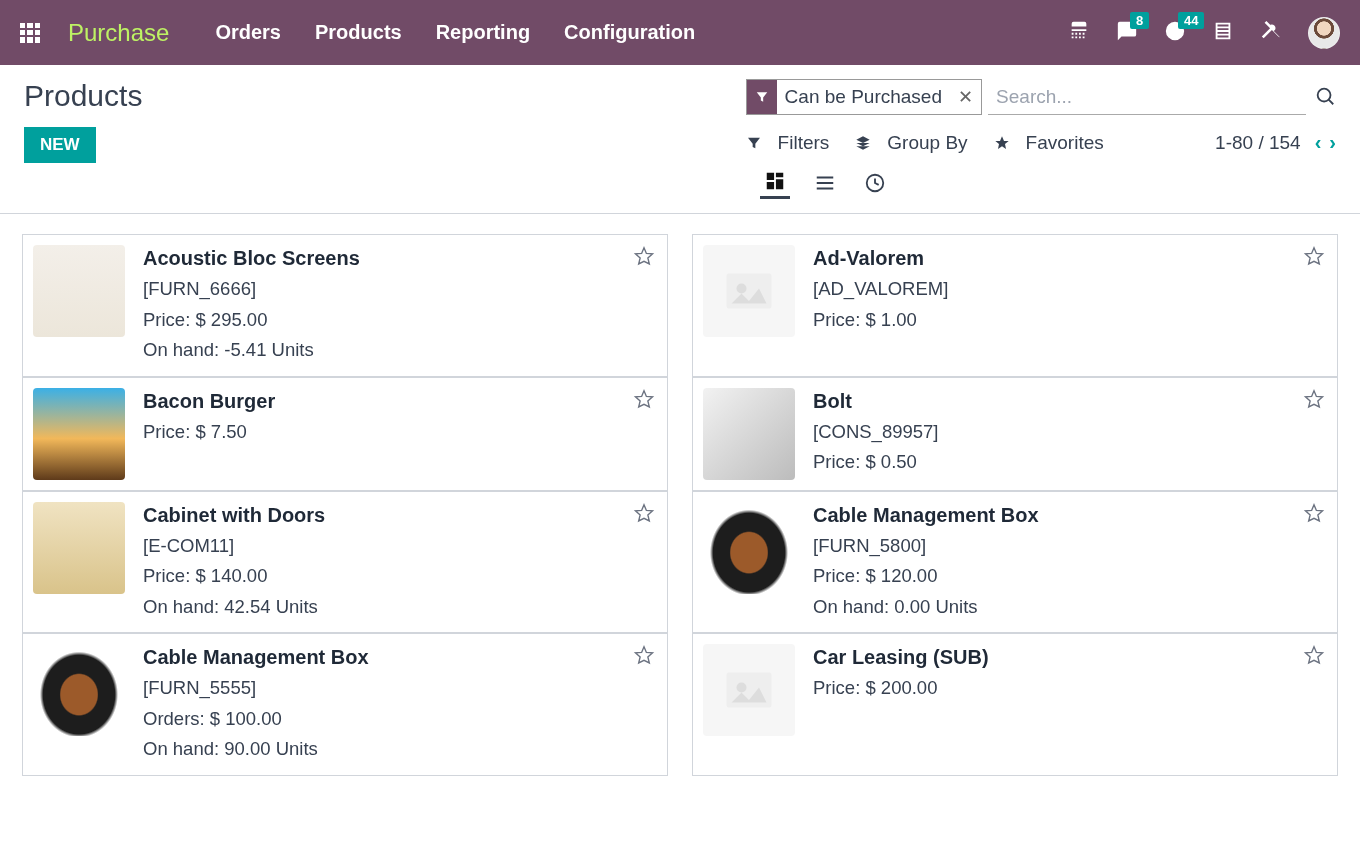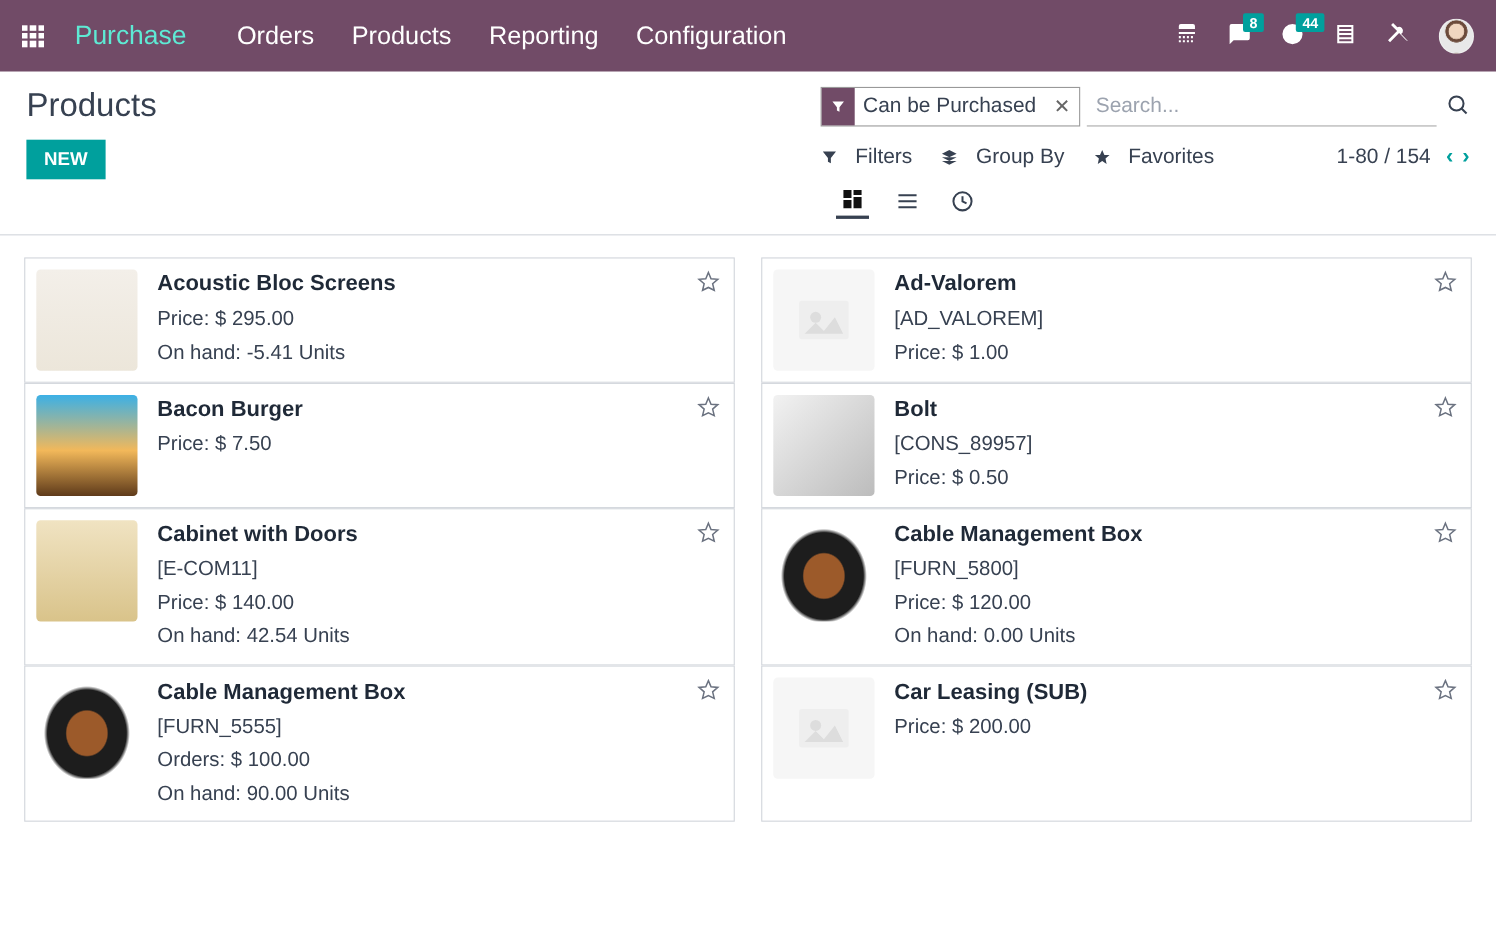--- a/index.html
+++ b/index.html
@@ -16,23 +16,23 @@
   height: 65px;
   background: #714b67;
   color: #fff;
   display: flex;
   align-items: center;
   padding: 0 20px;
 }
 .topnav-left { display: flex; align-items: center; gap: 28px; }
 .apps-icon { width: 20px; height: 20px; display: grid; grid-template-columns: repeat(3,1fr); grid-template-rows: repeat(3,1fr); gap: 2px; cursor: pointer; }
 .apps-icon span { background: #fff; }
-.app-title { font-size: 24px; font-weight: 400; color: #5eead4; cursor: pointer; }
+.app-title { font-size: 24px; font-weight: 400; color: #bef264; cursor: pointer; }
 .nav-links { display: flex; gap: 34px; margin-left: 18px; }
-.nav-links a { color: #fff; font-size: 23px; text-decoration: none; cursor: pointer; }
+.nav-links a { color: #fff; font-size: 20px; text-decoration: none; cursor: pointer; font-weight: bold; }
 .topnav-right { margin-left: auto; display: flex; align-items: center; gap: 26px; }
 .sys-icon { position: relative; cursor: pointer; color: #fff; }
 .sys-icon svg { width: 22px; height: 22px; fill: #fff; }
 .badge {
   position: absolute; top: -8px; left: 14px;
   background: #00a09d; color: #fff;
   font-size: 13px; font-weight: 600;
   padding: 1px 6px; border-radius: 2px;
 }
 .avatar { width: 32px; height: 32px; border-radius: 50%; background: radial-gradient(circle at 50% 35%, #f0d6c0 0 28%, #6b4a3a 30% 40%, #e8e8e8 42% 100%); cursor: pointer; border: 1px solid rgba(255,255,255,.3); }
@@ -253,20 +253,21 @@
   </div>
 </div>
 
 <div class="divider"></div>
 
 <div class="kanban" id="kanban">
     <div class="card">
       <div class="thumb screens"></div>
       <div class="card-body">
         <div class="card-title">Acoustic Bloc Screens</div>
+        <div class="card-line">[FURN_6666]</div>
         <div class="card-line">Price: $ 295.00</div>
         <div class="card-line">On hand: -5.41 Units</div>
       </div>
       <div class="star"><svg viewBox="0 0 24 24">
           <path d="M12 3l2.6 6.2 6.7.5-5.1 4.4 1.6 6.5L12 17.8 6.2 20.6l1.6-6.5L2.7 9.7l6.7-.5z"></path>
         </svg></div>
     </div>
     <div class="card">
       <div class="thumb placeholder">
         <svg viewBox="0 0 24 24">

